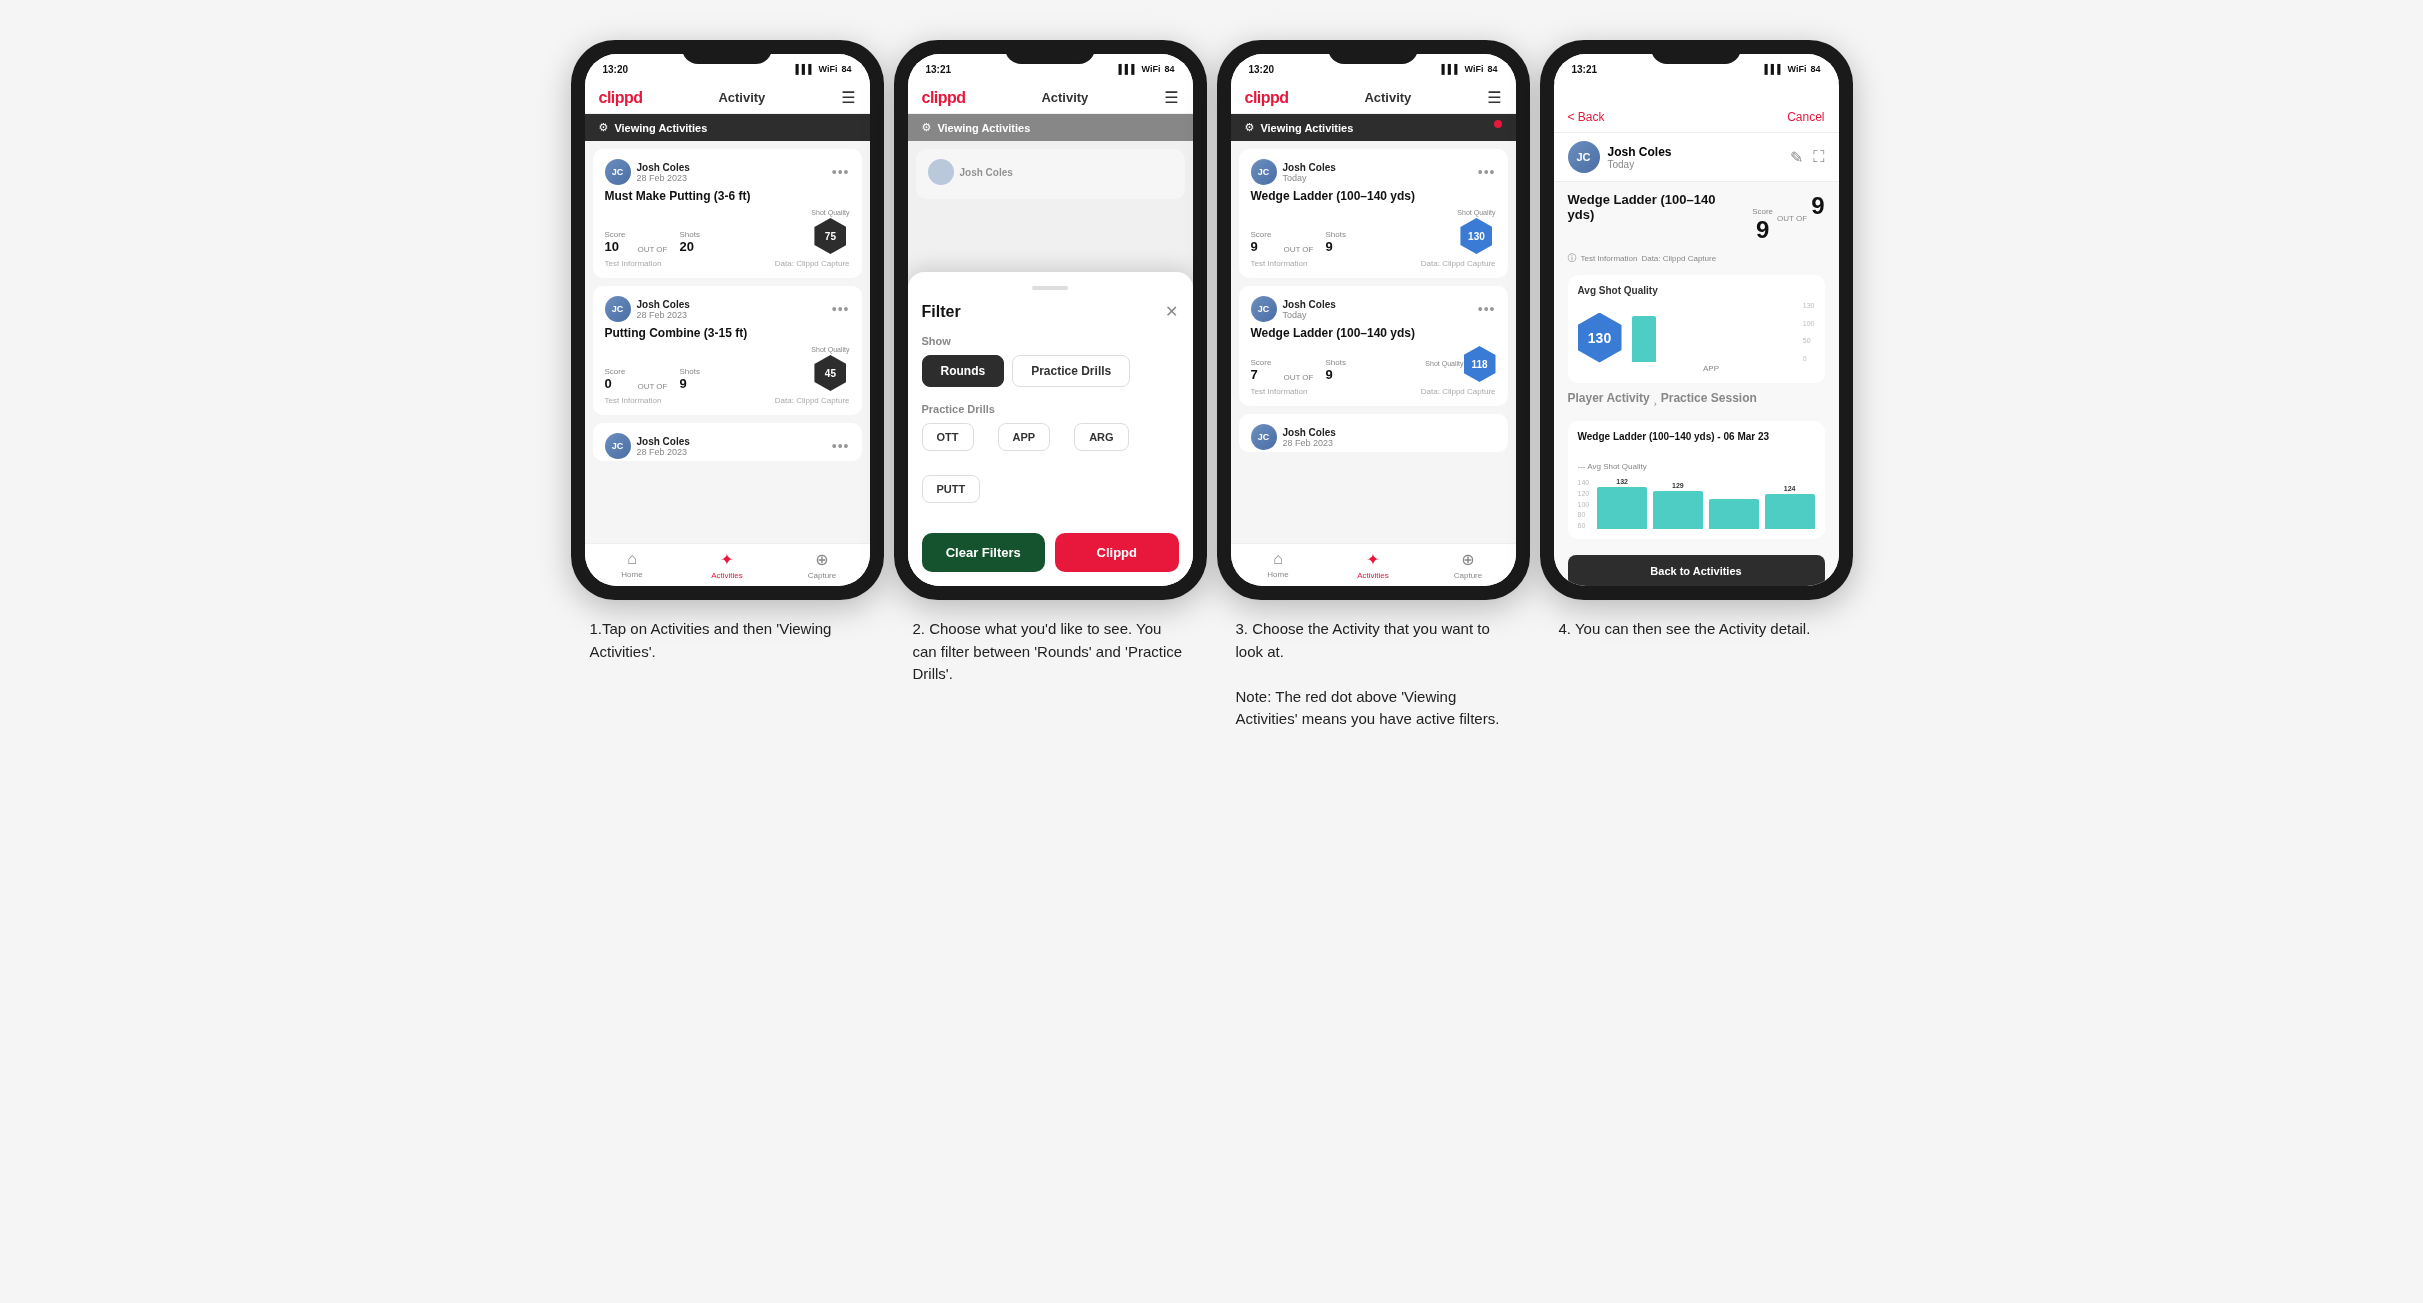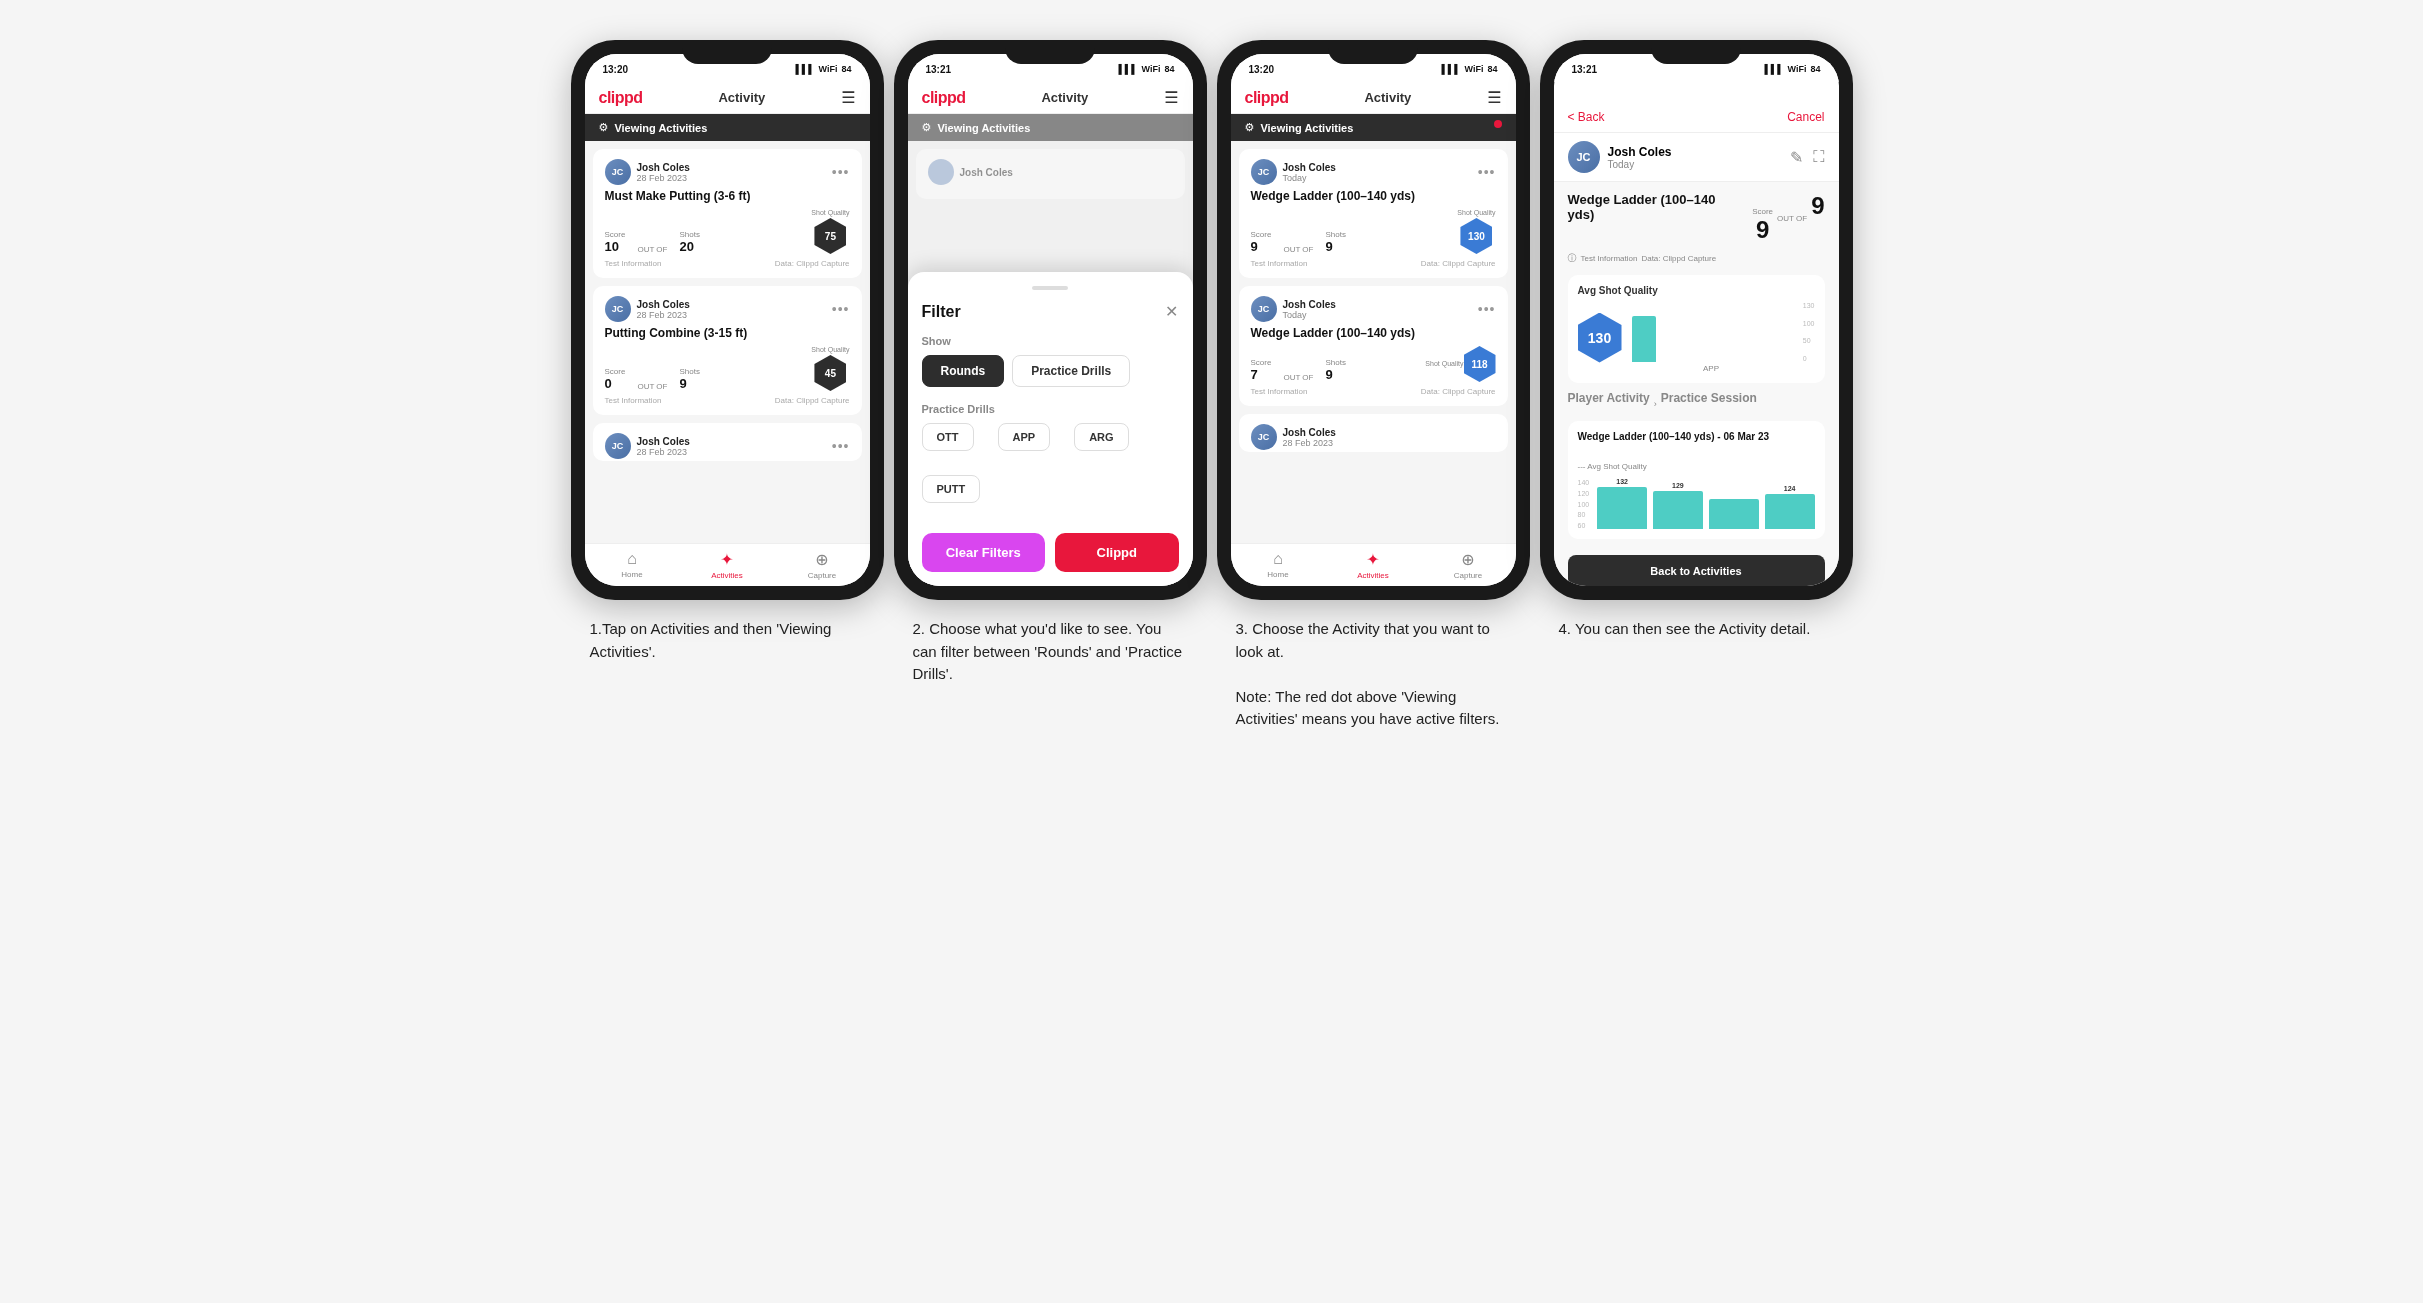--- a/index.html
+++ b/index.html
@@ -350,21 +350,21 @@
       color: #333;
       cursor: pointer;
     }
     .modal-actions {
       display: flex;
       gap: 10px;
     }
     .btn-clear {
       flex: 1;
       padding: 12px;
-      background: #d946ef;
+      background: #14532d;
       color: #fff;
       border: none;
       border-radius: 10px;
       font-size: 13px;
       font-weight: 700;
       cursor: pointer;
     }
     .btn-apply {
       flex: 1;
       padding: 12px;

